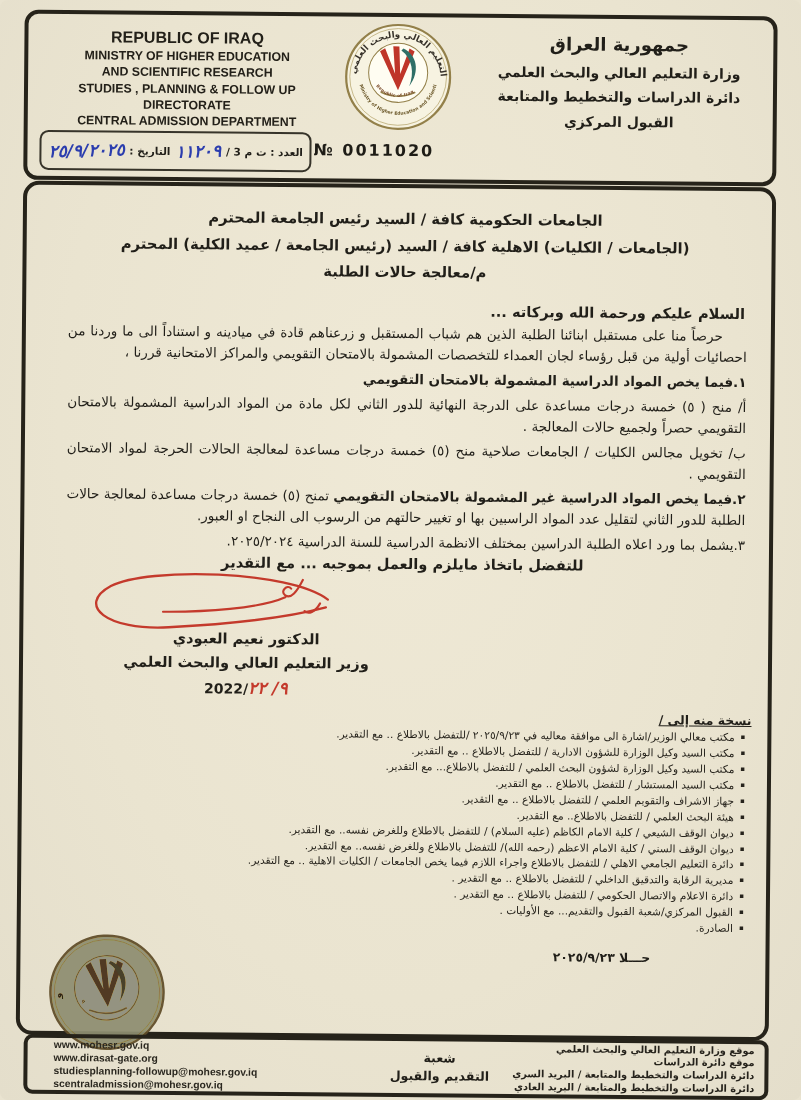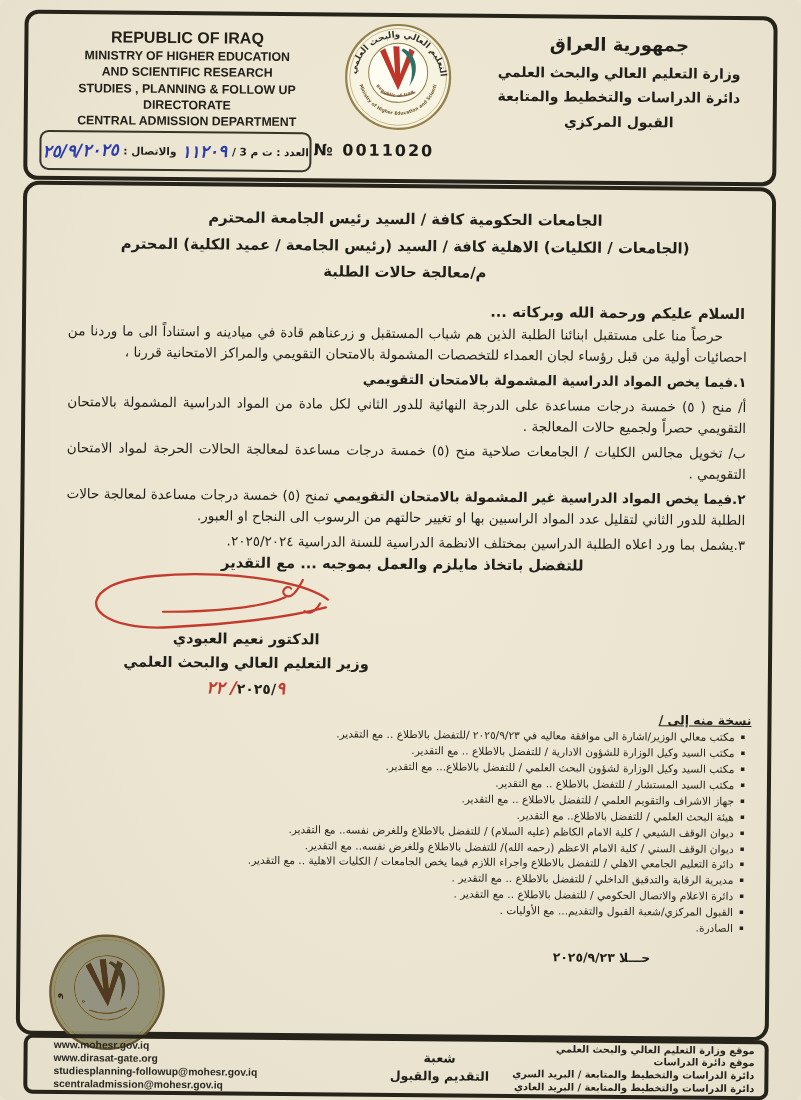--- a/index.html
+++ b/index.html
@@ -117,21 +117,21 @@
     <div class="hdr-ar">
       <div class="a0">جمهورية العراق</div>
       <div class="an">وزارة التعليم العالي والبحث العلمي</div>
       <div class="an">دائرة الدراسات والتخطيط والمتابعة</div>
       <div class="an">القبول المركزي</div>
     </div>
 
     <div class="refbox">
       <span>العدد : ت م 3 /</span>
       <span class="hw">١١٢٠٩</span>
-      <span>والاتصال :</span>
+      <span>التاريخ :</span>
       <span class="hw">٢٥/٩/٢٠٢٥</span>
     </div>
 
     <div class="serial">№  0011020</div>
   </div>
 
   <div class="box main-box">
     <div class="content">
 
       <div class="addr">
@@ -156,21 +156,21 @@
 
       <div class="sig">
         <svg class="swoosh" viewBox="0 0 260 78">
           <path d="M 250,32 C 210,2 64,0 26,20 C -10,40 22,66 86,62 C 150,58 212,50 248,40" fill="none" stroke="#c43a2c" stroke-width="2.4" stroke-linecap="round"></path>
           <path d="M 224,12 C 218,24 212,32 206,28 C 200,24 208,16 212,21 M 206,30 C 180,42 122,46 80,46" fill="none" stroke="#c43a2c" stroke-width="2.2" stroke-linecap="round"></path>
           <path d="M 242,36 C 237,45 230,48 226,44" fill="none" stroke="#c43a2c" stroke-width="2.2" stroke-linecap="round"></path>
         </svg>
         <div class="sig-text">
           <div>الدكتور نعيم العبودي</div>
           <div>وزير التعليم العالي والبحث العلمي</div>
-          <div class="date-line"><span>٢٠٢٥/</span><span class="red-hw">٩/ ٢٢</span></div>
+          <div class="date-line"><span>2022/</span><span class="red-hw">٩/ ٢٢</span></div>
         </div>
       </div>
 
       <div class="cc">
         <div class="cc-title">نسخة منه إلى /</div>
         <ul>
           <li>مكتب معالي الوزير/اشارة الى موافقة معاليه في ٢٠٢٥/٩/٢٣ /للتفضل بالاطلاع .. مع التقدير.</li>
           <li>مكتب السيد وكيل الوزارة للشؤون الادارية / للتفضل بالاطلاع .. مع التقدير.</li>
           <li>مكتب السيد وكيل الوزارة لشؤون البحث العلمي / للتفضل بالاطلاع... مع التقدير.</li>
           <li>مكتب السيد المستشار / للتفضل بالاطلاع .. مع التقدير.</li>

